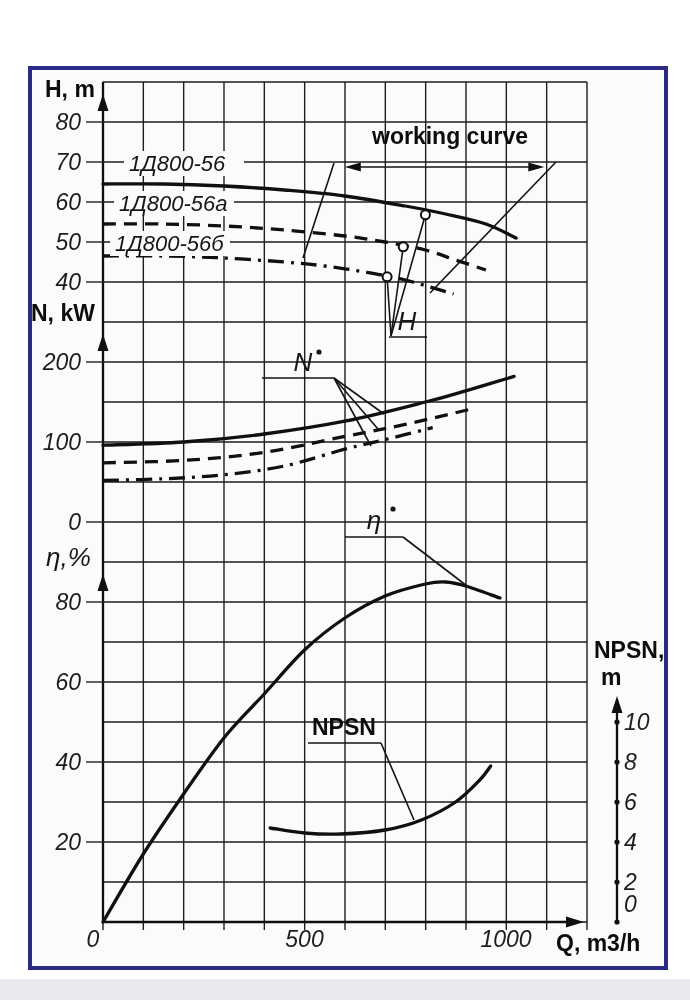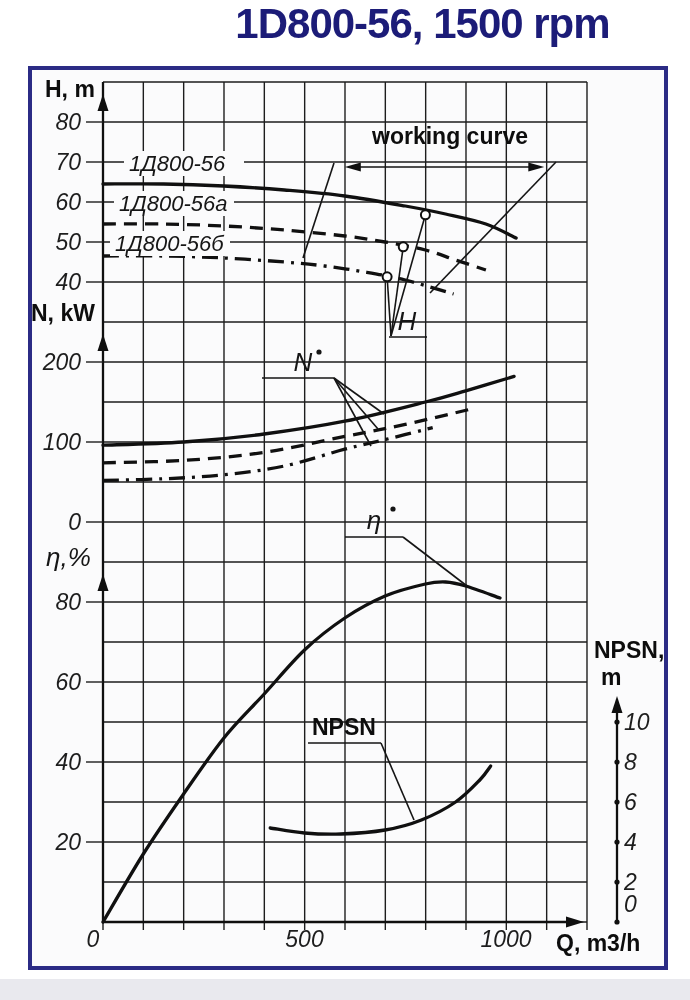--- a/index.html
+++ b/index.html
@@ -22,21 +22,20 @@
   .tick{font-size:23px;font-style:italic;fill:#1d1d1d;}
   .boldlab{font-size:23px;font-weight:bold;fill:#0d0d0d;}
   .cname{font-size:22px;font-style:italic;fill:#161616;}
   .callout{font-size:26px;font-style:italic;fill:#161616;}
   .arrowfill{fill:#0f0f0f;stroke:none;}
 </style>
 </head>
 <body>
 
 <div class="page">
-  <div class="title">1D800-56, 1500 rpm</div>
   <div class="frame"></div>
   <svg id="chart" width="690" height="1000" viewBox="0 0 690 1000">
       <line x1="103" y1="82" x2="103" y2="922" class="grid"></line>
       <line x1="103" y1="922" x2="103" y2="930" class="grid"></line>
       <line x1="143.333" y1="82" x2="143.333" y2="922" class="grid"></line>
       <line x1="143.333" y1="922" x2="143.333" y2="930" class="grid"></line>
       <line x1="183.666" y1="82" x2="183.666" y2="922" class="grid"></line>
       <line x1="183.666" y1="922" x2="183.666" y2="930" class="grid"></line>
       <line x1="223.999" y1="82" x2="223.999" y2="922" class="grid"></line>
       <line x1="223.999" y1="922" x2="223.999" y2="930" class="grid"></line>

